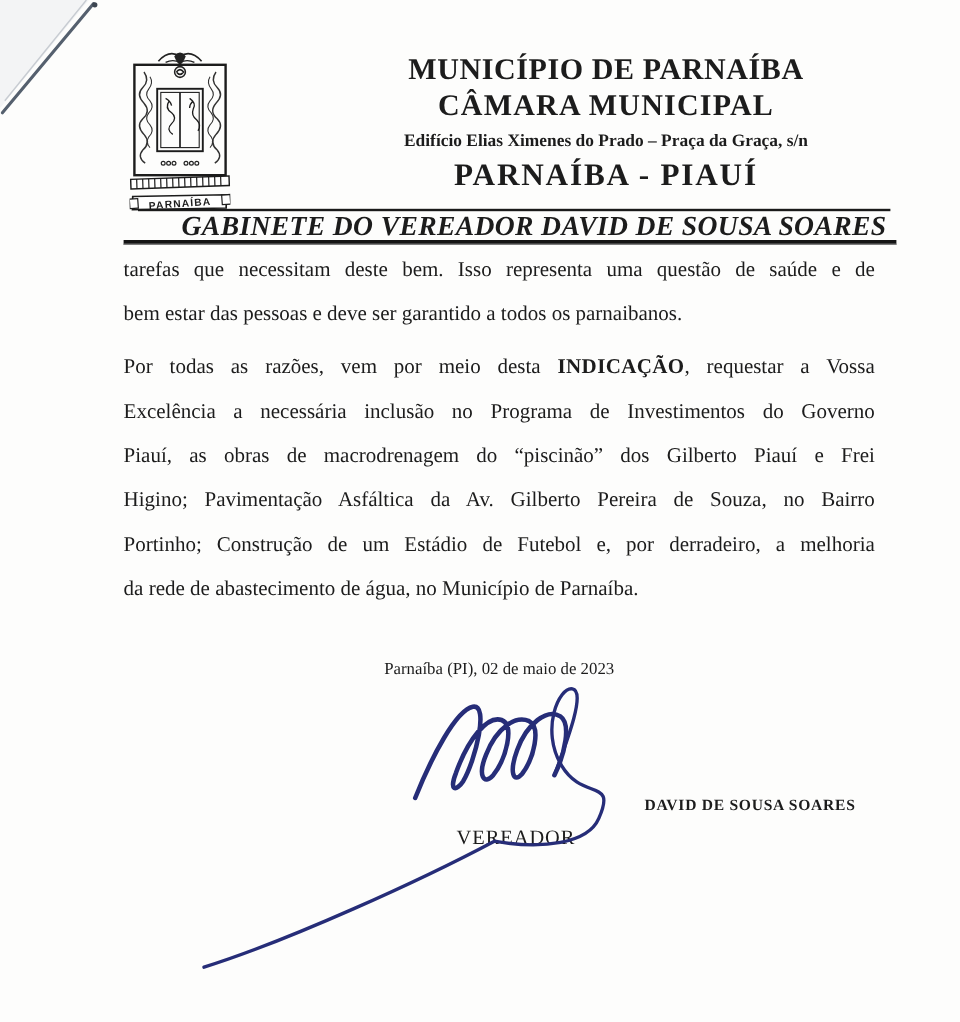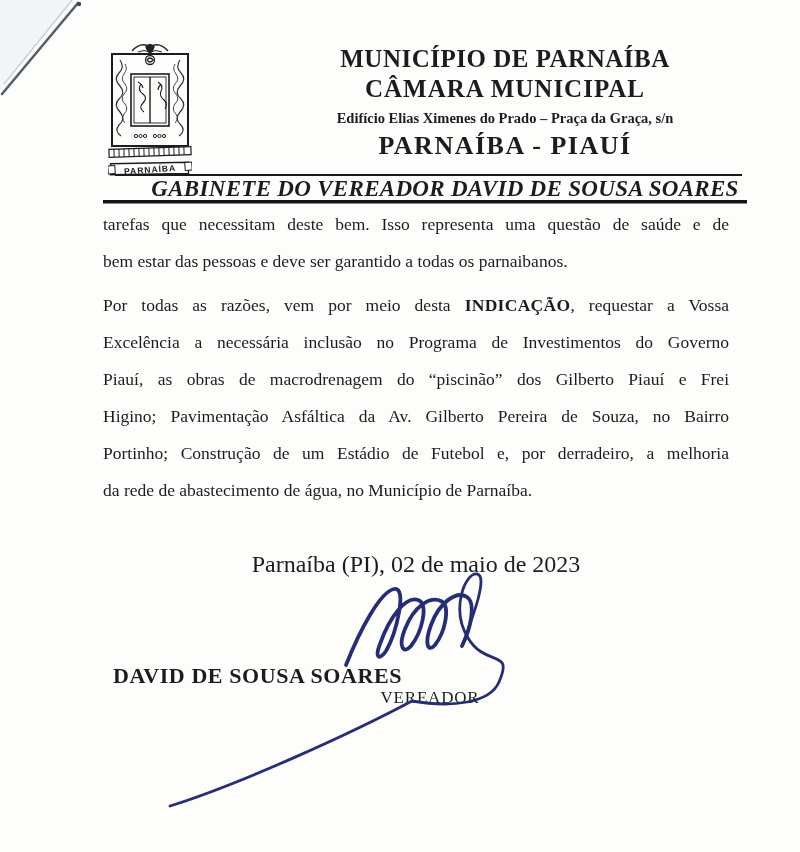--- a/index.html
+++ b/index.html
@@ -65,29 +65,29 @@
     text-justify: inter-word;
     white-space: normal;
   }
   .line.last { text-align-last: left; }
   .b { font-weight: bold; letter-spacing: 0.3px; font-family: Liberation Serif, serif; }
 
   
   .dateline {
     position: absolute; left: 103px; top: 551px;
     width: 626px; text-align: center;
-    font-size: 24px;
+    font-size: 14px;
   }
 
   
   .sig-svg { position: absolute; left: 140px; top: 572px; z-index: 5; }
   .signatory-name {
     position: absolute; left: 113px; top: 663px;
-    width: 600px; text-align: left;
-    font-size: 22px; font-weight: bold; letter-spacing: 0.6px;
+    width: 600px; text-align: right;
+    font-size: 13px; font-weight: bold; letter-spacing: 0.6px;
     z-index: 2;
   }
   .signatory-title {
     position: absolute; left: 130px; top: 688px;
     width: 600px; text-align: center;
     font-size: 17px; letter-spacing: 0.8px;
     z-index: 2;
   }
 
   .emblem text {
@@ -184,21 +184,21 @@
     <div class="h-citystate">PARNAÍBA - PIAUÍ</div>
   </div>
 
   <div class="rule-top"></div>
   <div class="office-banner">GABINETE DO VEREADOR DAVID DE SOUSA SOARES</div>
   <div class="rule-bottom"></div>
 
   <div class="body-text">
       <div class="paragraph">
         <div class="line"><span>tarefas que necessitam deste bem. Isso representa uma questão de saúde e de</span></div>
-        <div class="line last"><span>bem estar das pessoas e deve ser garantido a todas os parnaibanos.</span></div>
+        <div class="line last"><span>bem estar das pessoas e deve ser garantido a todos os parnaibanos.</span></div>
       </div>
       <div class="paragraph">
         <div class="line"><span>Por todas as razões, vem por meio desta </span><span class="b">INDICAÇÃO</span><span>, requestar a Vossa</span></div>
         <div class="line"><span>Excelência a necessária inclusão no Programa de Investimentos do Governo</span></div>
         <div class="line"><span>Piauí, as obras de macrodrenagem do “piscinão” dos Gilberto Piauí e Frei</span></div>
         <div class="line"><span>Higino; Pavimentação Asfáltica da Av. Gilberto Pereira de Souza, no Bairro</span></div>
         <div class="line"><span>Portinho; Construção de um Estádio de Futebol e, por derradeiro, a melhoria</span></div>
         <div class="line last"><span>da rede de abastecimento de água, no Município de Parnaíba.</span></div>
       </div>
     </div>

